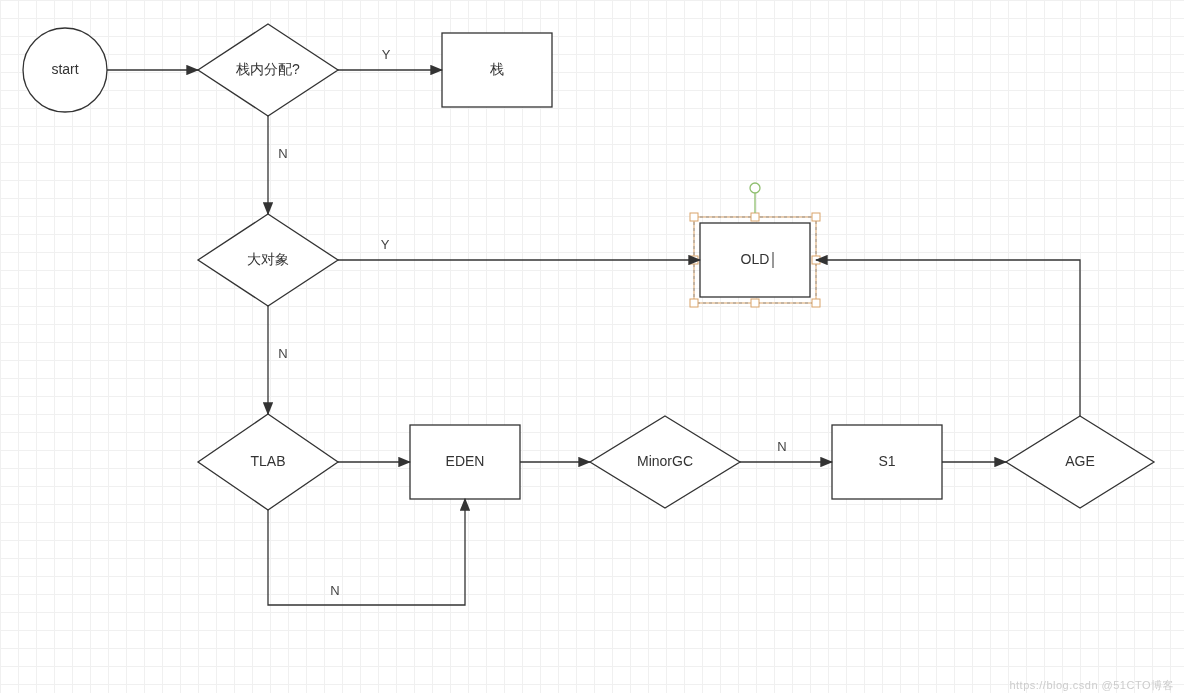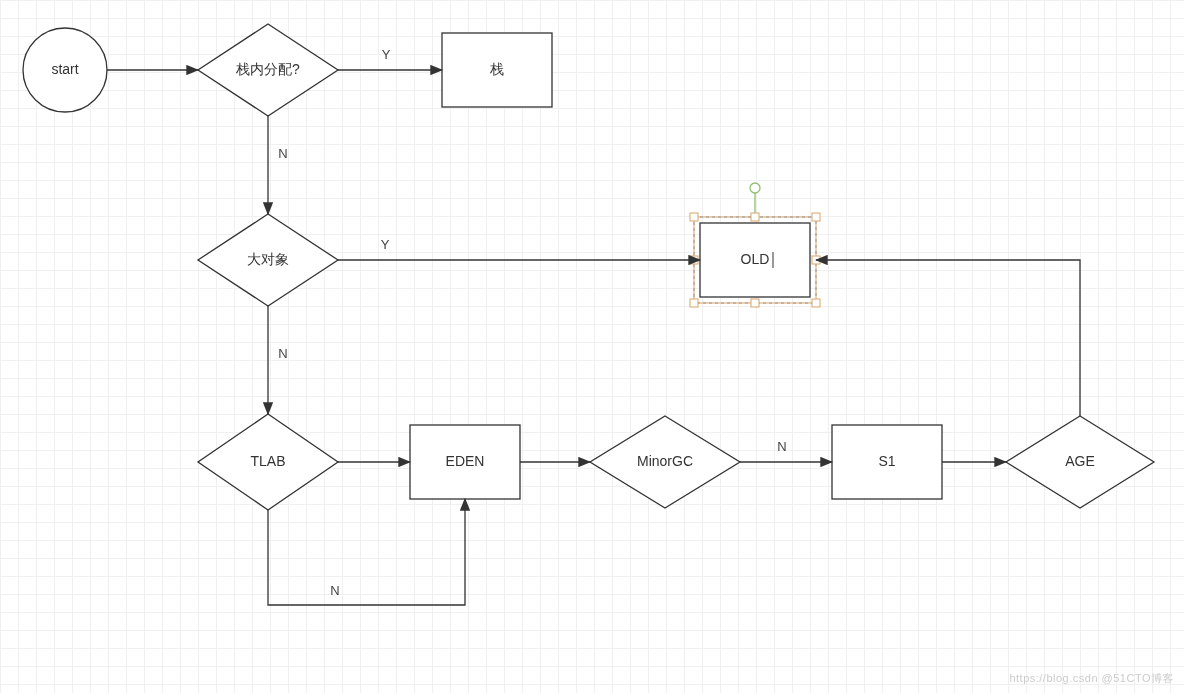--- a/index.html
+++ b/index.html
@@ -63,21 +63,21 @@
     stroke-width: 1.3;
   }
   .arrow {
     fill: none;
     stroke: #333;
     stroke-width: 1.3;
   }
   .watermark {
     position: absolute;
     right: 10px;
-    bottom: 7px;
+    bottom: 0;
     font-size: 11px;
     color: #ccc;
     letter-spacing: 0.5px;
   }
 </style>
 </head>
 <body>
 
 <div class="grid-bg"></div>
 

